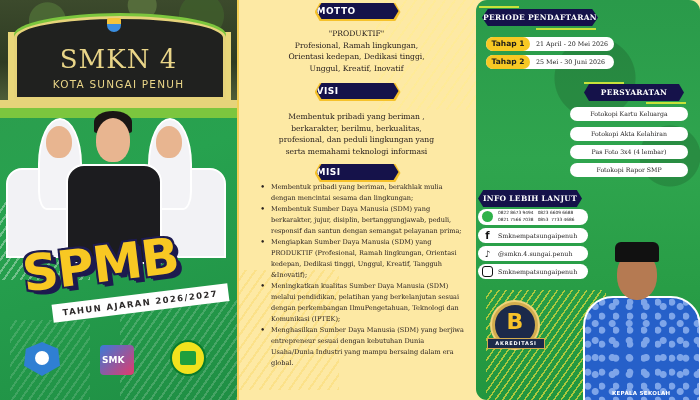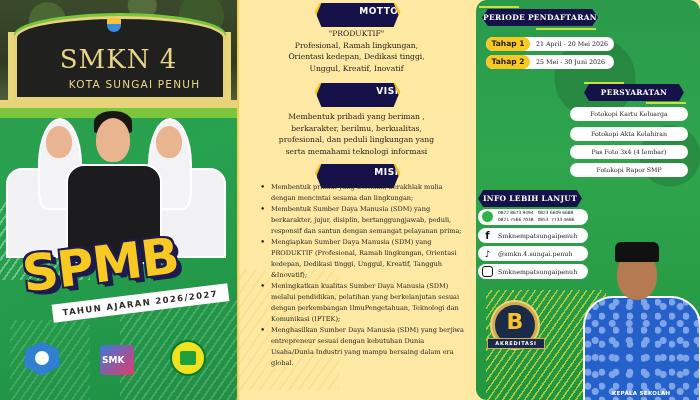--- a/index.html
+++ b/index.html
@@ -16,21 +16,21 @@
                 radial-gradient(circle at 85% 15%, #3f5c2c 0 22px, transparent 23px),
                 radial-gradient(circle at 60% 5%, #58703d 0 14px, transparent 15px); opacity: .9; }
   .sign-post { position: absolute; top: 32px; width: 9px; height: 80px; background: #e9d77a; }
   .sign-board { position: absolute; left: 14px; top: 16px; width: 212px; height: 84px;
     background: #20211f; border: 3px solid #e6d37a; border-radius: 50% 50% 3px 3px / 26% 26% 3px 3px;
     box-shadow: 0 -3px 0 #7cc63e; }
   .sign-emblem { position: absolute; left: 107px; top: 18px; width: 14px; height: 14px;
     background: linear-gradient(180deg,#f4c43b 0 45%, #3a8ee0 45% 100%); border-radius: 2px 2px 7px 7px; }
   .sign-title { position: absolute; left: 0; width: 237px; top: 44px; text-align: center;
     font-family: "DejaVu Serif", serif; font-size: 26px; color: #e9d588; letter-spacing: 1px; }
-  .sign-sub { position: absolute; left: 16px; width: 237px; top: 78px; text-align: center;
+  .sign-sub { position: absolute; left: 0; width: 237px; top: 78px; text-align: center;
     font-family: "DejaVu Sans", sans-serif; font-size: 10.5px; color: #e9d588; letter-spacing: 1.2px; }
   .sign-base { position: absolute; left: 0; top: 100px; width: 237px; height: 8px; background: #e6d37a; }
   .sign-base2 { position: absolute; left: 0; top: 108px; width: 237px; height: 10px; background: #7cc63e; }
 
   .stripes { position: absolute; background: repeating-linear-gradient(-55deg, rgba(255,255,255,.35) 0 2px, transparent 2px 7px); }
 
   .student { position: absolute; }
   .head { position: absolute; border-radius: 50% 50% 45% 45%; background: #e8b590; }
   .hijab { position: absolute; background: #f3f3f6; border-radius: 50% 50% 20% 20%; border: 2px solid #ffffff; }
   .jacket { position: absolute; background: #1c1c1f; border-radius: 18px 18px 0 0; border: 2px solid #fff; }
@@ -52,22 +52,22 @@
   .logo-kota::after { content: ""; position: absolute; left: 8px; top: 9px; width: 16px; height: 14px; background: #1f9f3d; border-radius: 2px; }
 
   
   .mid { position: absolute; left: 237px; top: 0; width: 239px; height: 400px; background: #fde9a4; overflow: hidden;
     border-left: 2px solid #f4cf55; }
   .mid::before { content: ""; position: absolute; right: -40px; top: -10px; width: 140px; height: 120px;
     background: repeating-linear-gradient(-55deg, rgba(255,235,150,.8) 0 2px, transparent 2px 8px); }
   .mid::after { content: ""; position: absolute; left: -20px; bottom: 10px; width: 120px; height: 120px;
     background: repeating-linear-gradient(-55deg, rgba(250,220,120,.6) 0 2px, transparent 2px 8px); }
 
-  .ribbon { position: absolute; left: 50%; transform: translateX(-50%); height: 24px; background: #15124a; color: #fff;
-    font-family: "DejaVu Sans", sans-serif; font-weight: bold; font-size: 9px; letter-spacing: .5px; text-align: right; line-height: 16px;
+  .ribbon { position: absolute; left: 50%; transform: translateX(-50%); height: 16px; background: #15124a; color: #fff;
+    font-family: "DejaVu Sans", sans-serif; font-weight: bold; font-size: 9px; letter-spacing: .5px; text-align: left; line-height: 16px;
     clip-path: polygon(6% 0, 94% 0, 100% 50%, 94% 100%, 6% 100%, 0 50%); z-index: 2; }
   .ribbon-shadow { position: absolute; left: 50%; transform: translateX(-50%); height: 18px; background: #f5c12a;
     clip-path: polygon(6% 0, 94% 0, 100% 50%, 94% 100%, 6% 100%, 0 50%); z-index: 1; }
 
   .mid-text { position: absolute; left: 0; width: 235px; text-align: center; color: #2a2220; font-size: 7.6px; line-height: 11.5px; z-index: 2;
     font-family: "DejaVu Serif", serif; }
   .misi-list { position: absolute; left: 20px; top: 182px; width: 205px; list-style: none; z-index: 2; }
   .misi-list li { position: relative; padding-left: 12px; font-family: "DejaVu Serif", serif; font-size: 6.55px; line-height: 11px; color: #2a2220; }
   .misi-list li::before { content: "\2022"; position: absolute; left: 1px; top: 0; font-size: 9px; color: #2a2220; }
 

